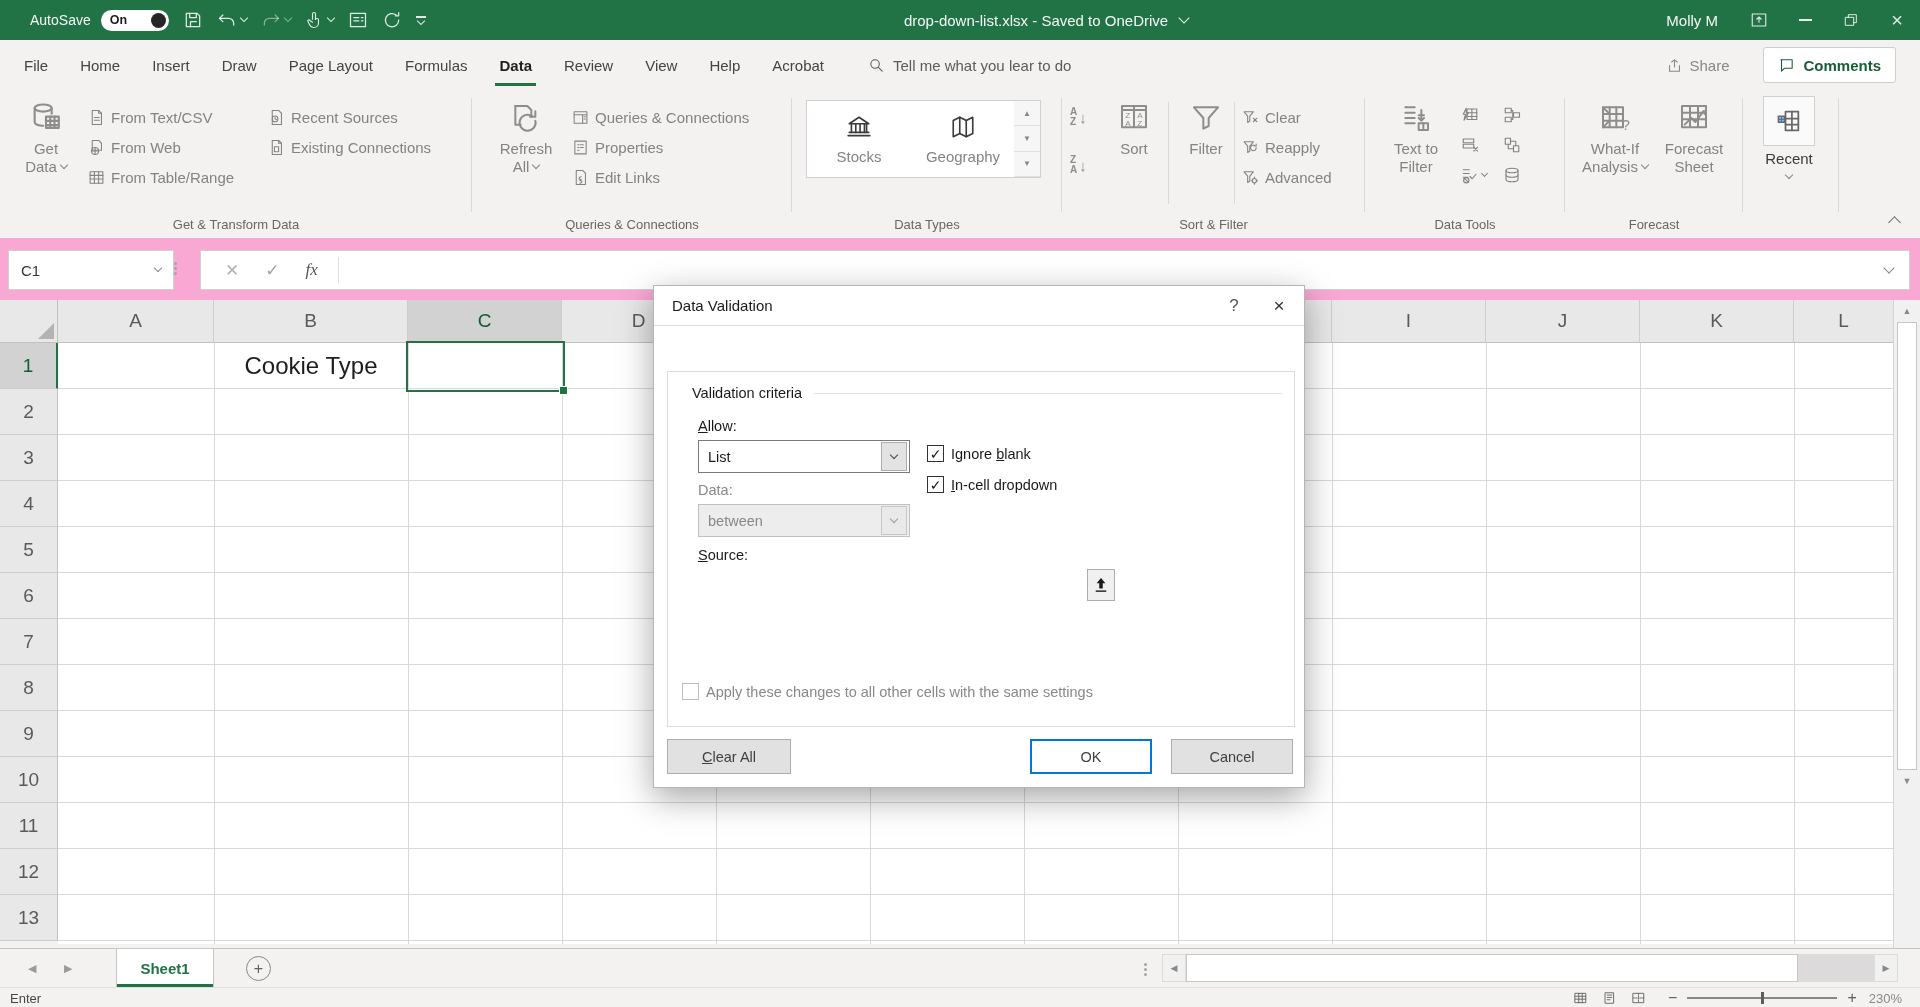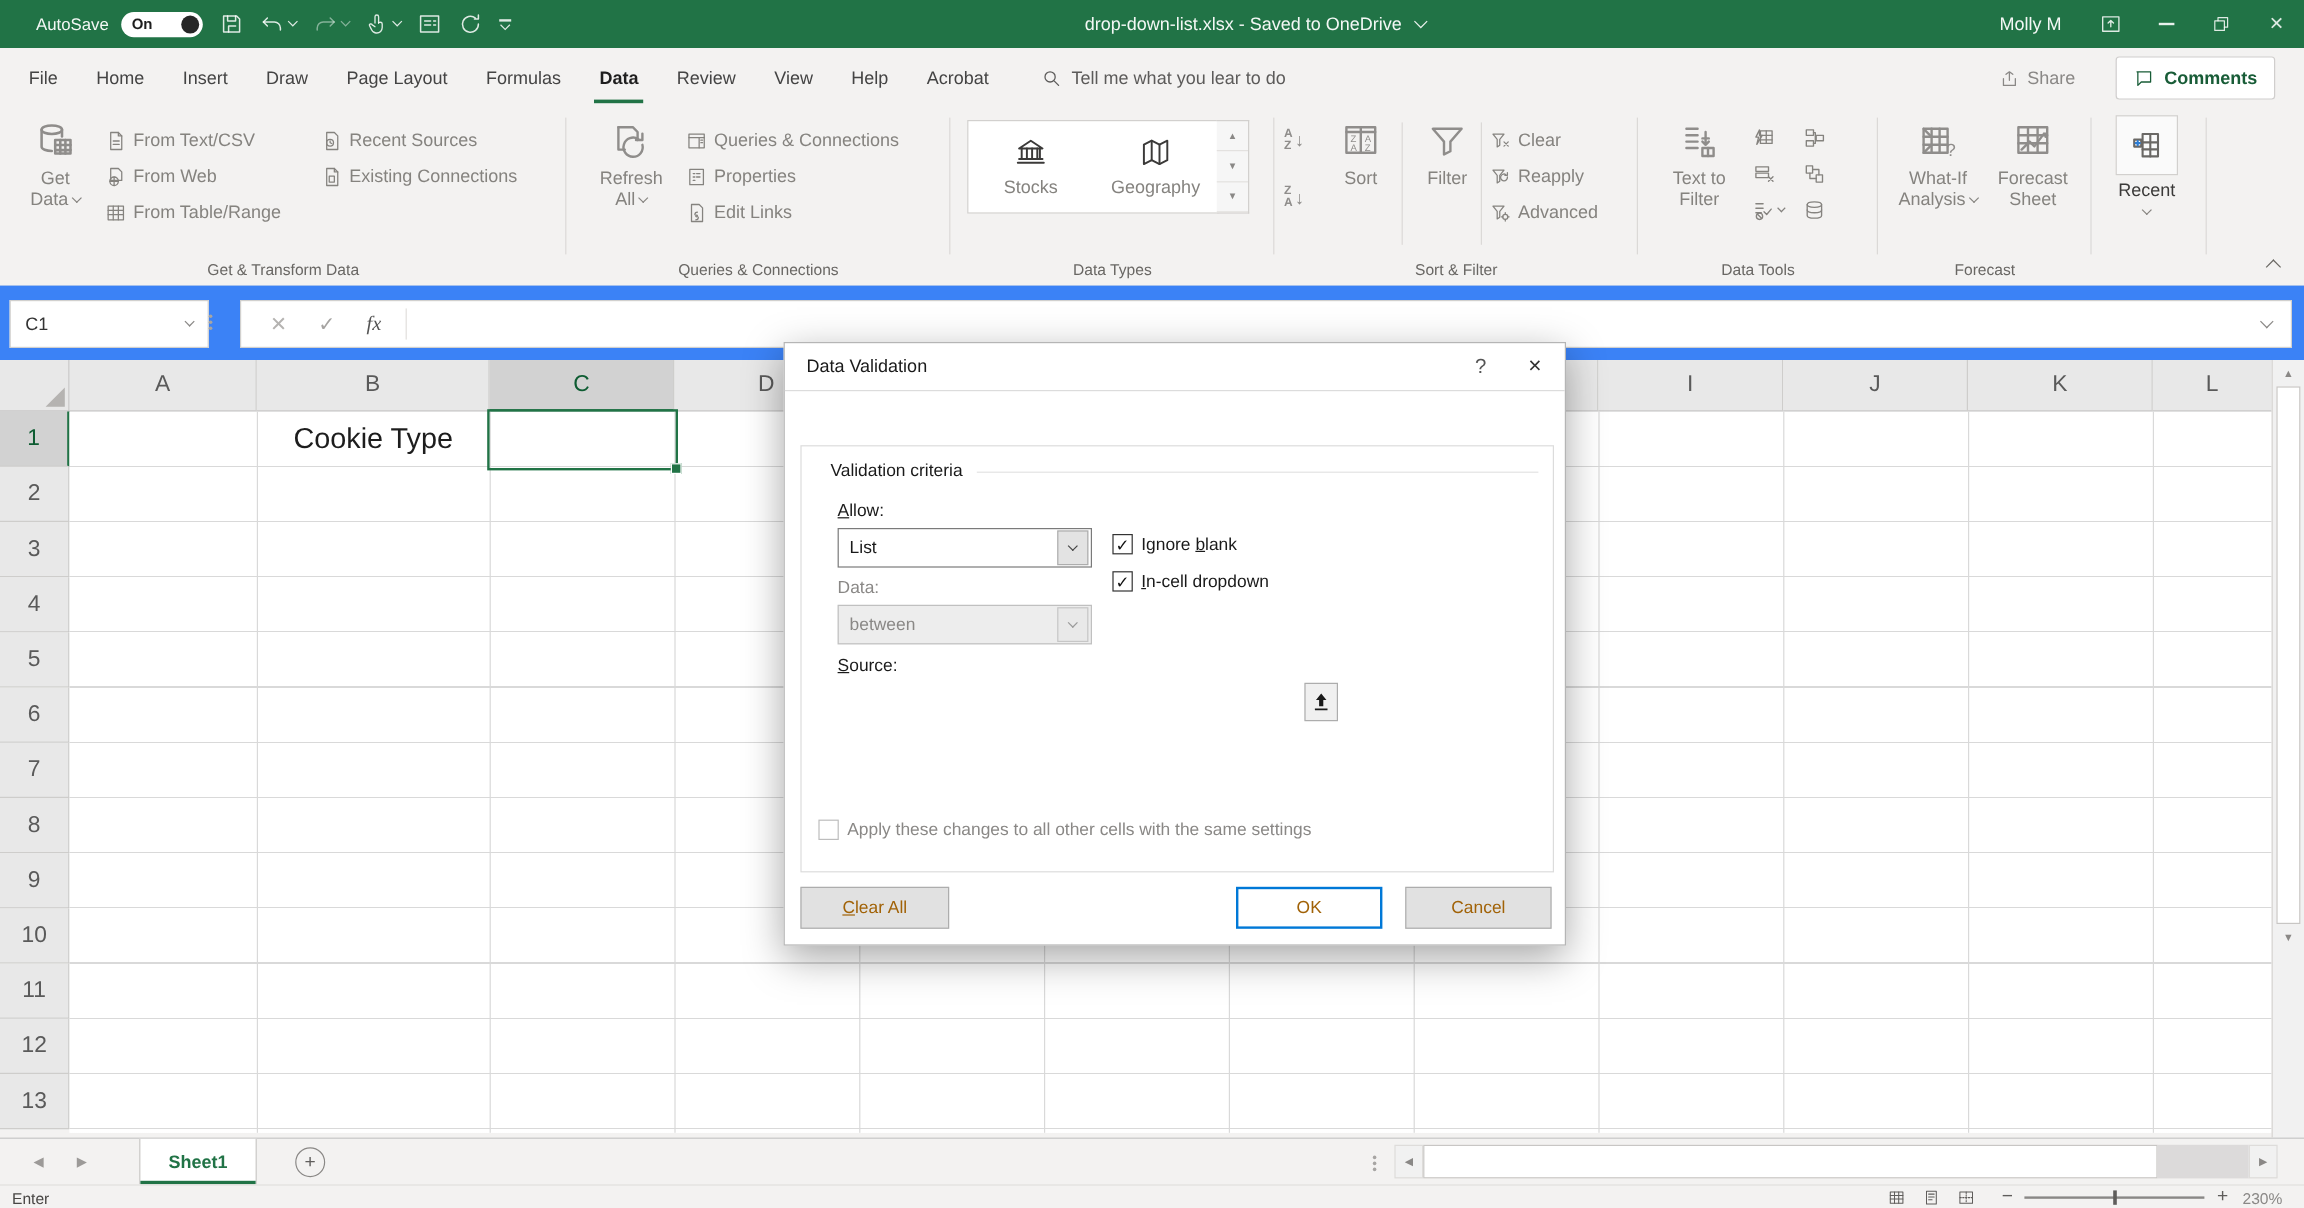--- a/index.html
+++ b/index.html
@@ -41,21 +41,21 @@
   .rbig .bicon{height:40px;display:flex;align-items:center;margin-bottom:2px;}
   .gallery{position:absolute;background:#fff;border:1px solid #d2d0ce;display:flex;}
   .gal-item{width:104px;display:flex;flex-direction:column;align-items:center;justify-content:center;color:#85837f;font-size:15px;gap:8px;}
   .galscroll{position:absolute;width:26px;border:1px solid #d2d0ce;border-left:none;background:#f6f6f6;
      display:flex;flex-direction:column;}
   .galscroll div{flex:1;border-bottom:1px solid #e3e1df;display:flex;align-items:center;justify-content:center;color:#8a8886;font-size:8px;}
   .azletters{display:flex;flex-direction:column;font-size:10px;font-weight:bold;line-height:10px;color:#8f8d8b;}
   .arrowdn{font-size:15px;color:#8f8d8b;}
 
   
-  #formularow{left:0;top:238px;width:1920px;height:62px;background:#3b82f6;}
+  #formularow{left:0;top:238px;width:1920px;height:62px;background:#f9a8d4;}
   .namebox{left:8px;top:12px;width:152px;height:38px;background:#fff;border:1px solid #d1d0ce;
       font-size:15px;color:#333;display:flex;align-items:center;padding-left:12px;}
   .fxstrip{left:200px;top:12px;width:1708px;height:38px;background:#fff;border:1px solid #d1d0ce;display:flex;align-items:center;}
   .dots3 i{display:block;width:3px;height:3px;border-radius:50%;background:#a7a5a3;margin:2px 0;}
 
   
   .colhdr{height:43px;display:flex;align-items:center;justify-content:center;background:#e8e8e8;
       border-right:1px solid #cecdcb;border-bottom:1px solid #c2c1c0;font-size:19px;color:#5a5a5a;box-sizing:border-box;}
   .colhdr.sel{background:#d2d2d2;color:#0e5c32;border-bottom:2px solid #217346;}
   .rowhdr{height:46px;display:flex;align-items:center;justify-content:center;background:#e8e8e8;
@@ -94,21 +94,21 @@
   .combo{position:absolute;width:212px;height:33px;border:1px solid #7a7a7a;background:#fff;box-sizing:border-box;
       display:flex;align-items:center;justify-content:space-between;font-size:14.5px;color:#1a1a1a;padding-left:9px;}
   .combo .cbtn{width:24px;height:27px;margin-right:2px;background:#e3e3e3;border:1px solid #adadad;
       display:flex;align-items:center;justify-content:center;color:#444;}
   .combo.dis{background:#ededed;border-color:#c0c0c0;color:#8a8886;}
   .combo.dis .cbtn{background:#e9e9e9;border-color:#c6c6c6;color:#9a9a9a;}
   .cbx{position:absolute;width:17px;height:17px;border:1px solid #333;background:#fff;box-sizing:border-box;
       display:flex;align-items:center;justify-content:center;font-size:14px;color:#111;}
   .cbx.dis{border-color:#bdbdbd;color:transparent;}
   .dbtn{position:absolute;height:35px;background:#e1e1e1;border:1px solid #adadad;box-sizing:border-box;
-      display:flex;align-items:center;justify-content:center;font-size:14.5px;color:#a16207;}
+      display:flex;align-items:center;justify-content:center;font-size:14.5px;color:#404040;}
   .dbtn.primary{background:#fff;border:2px solid #0078d7;}
   #srcinput{position:absolute;left:43px;top:288px;width:387px;height:32px;border:1px solid #7a7a7a;box-sizing:border-box;
       display:flex;align-items:center;font-size:14.5px;color:#1a1a1a;padding-left:8px;background:#fff;}
   #pickbtn{position:absolute;left:432px;top:288px;width:28px;height:32px;border:1px solid #adadad;background:#f0f0f0;
       box-sizing:border-box;display:flex;align-items:center;justify-content:center;color:#111;}
 </style>
 </head>
 <body>
 
 <div id="titlebar" class="abs flex">

